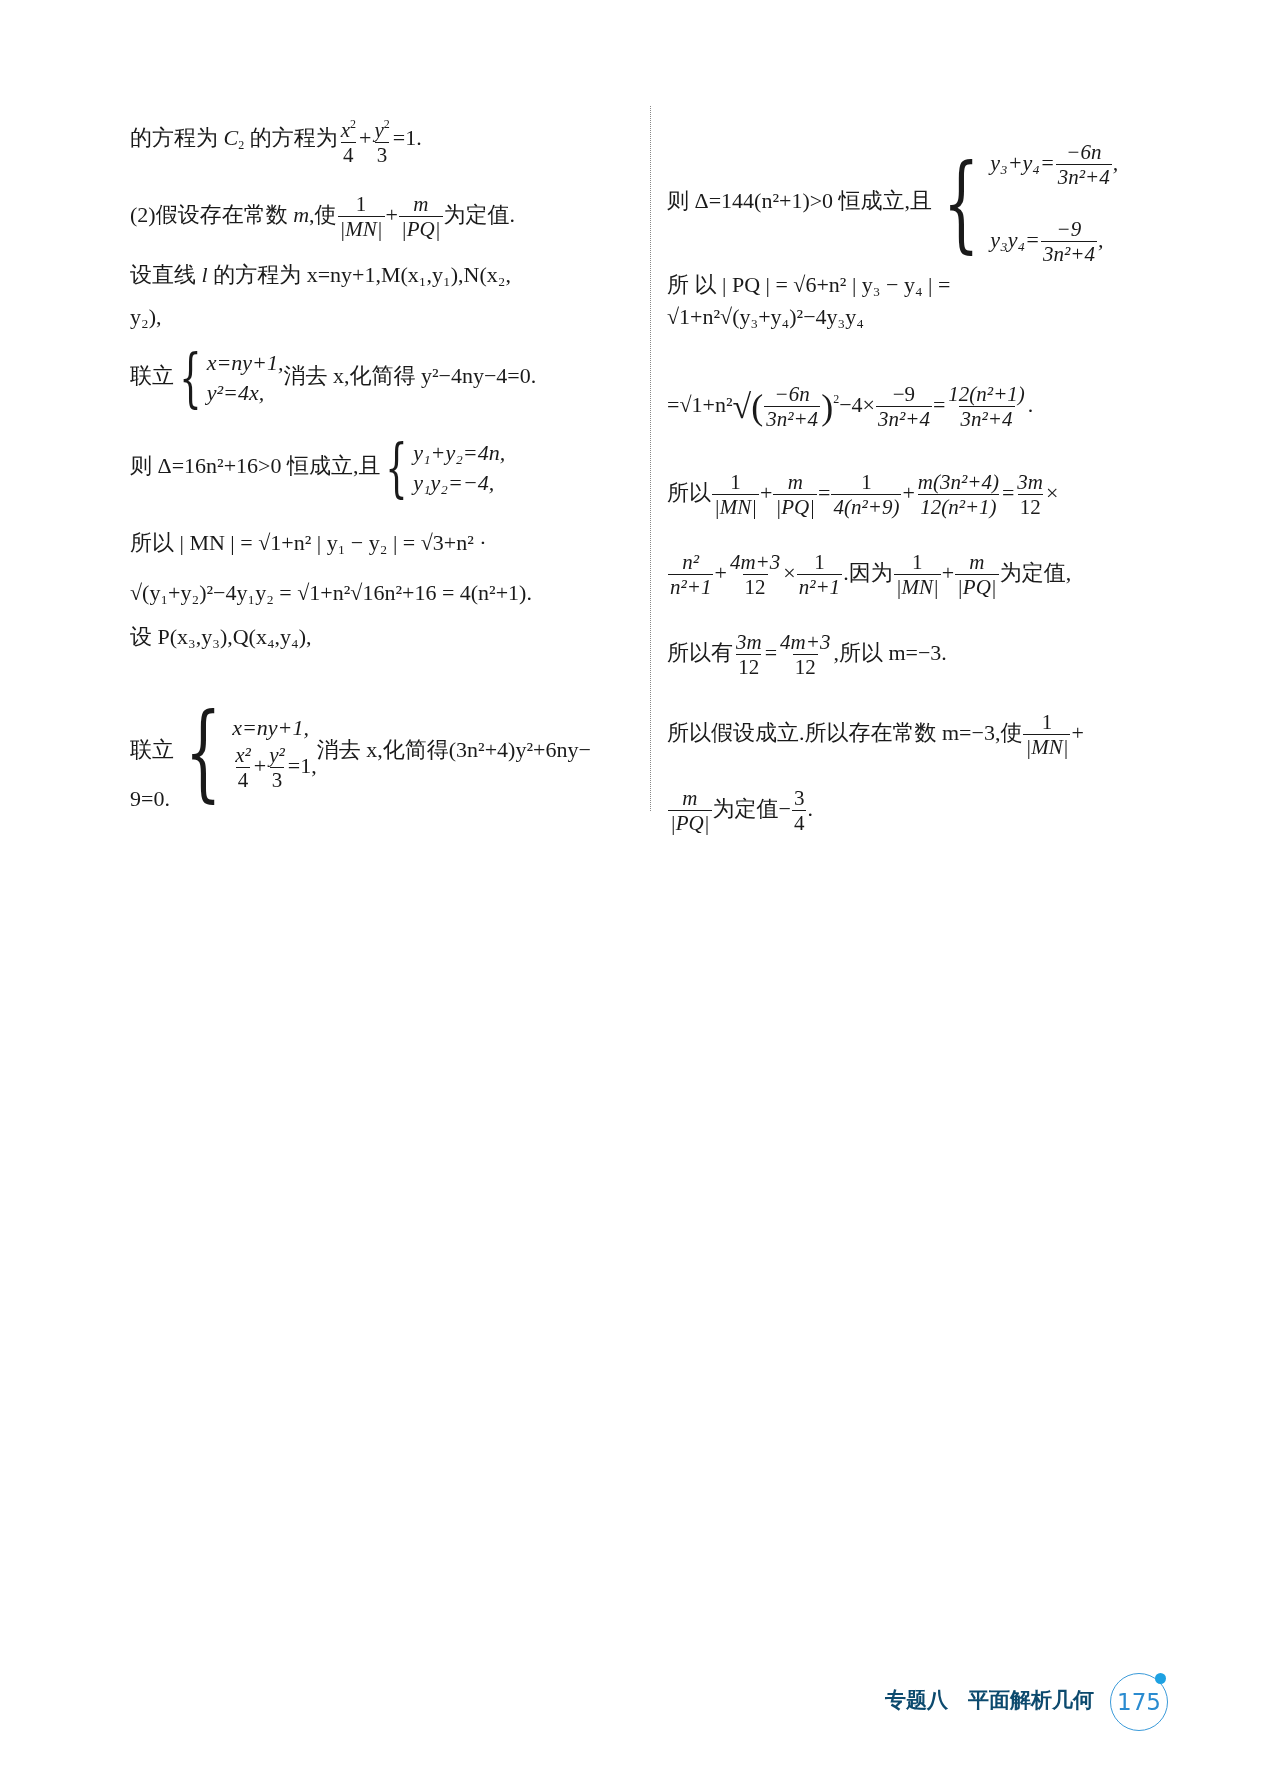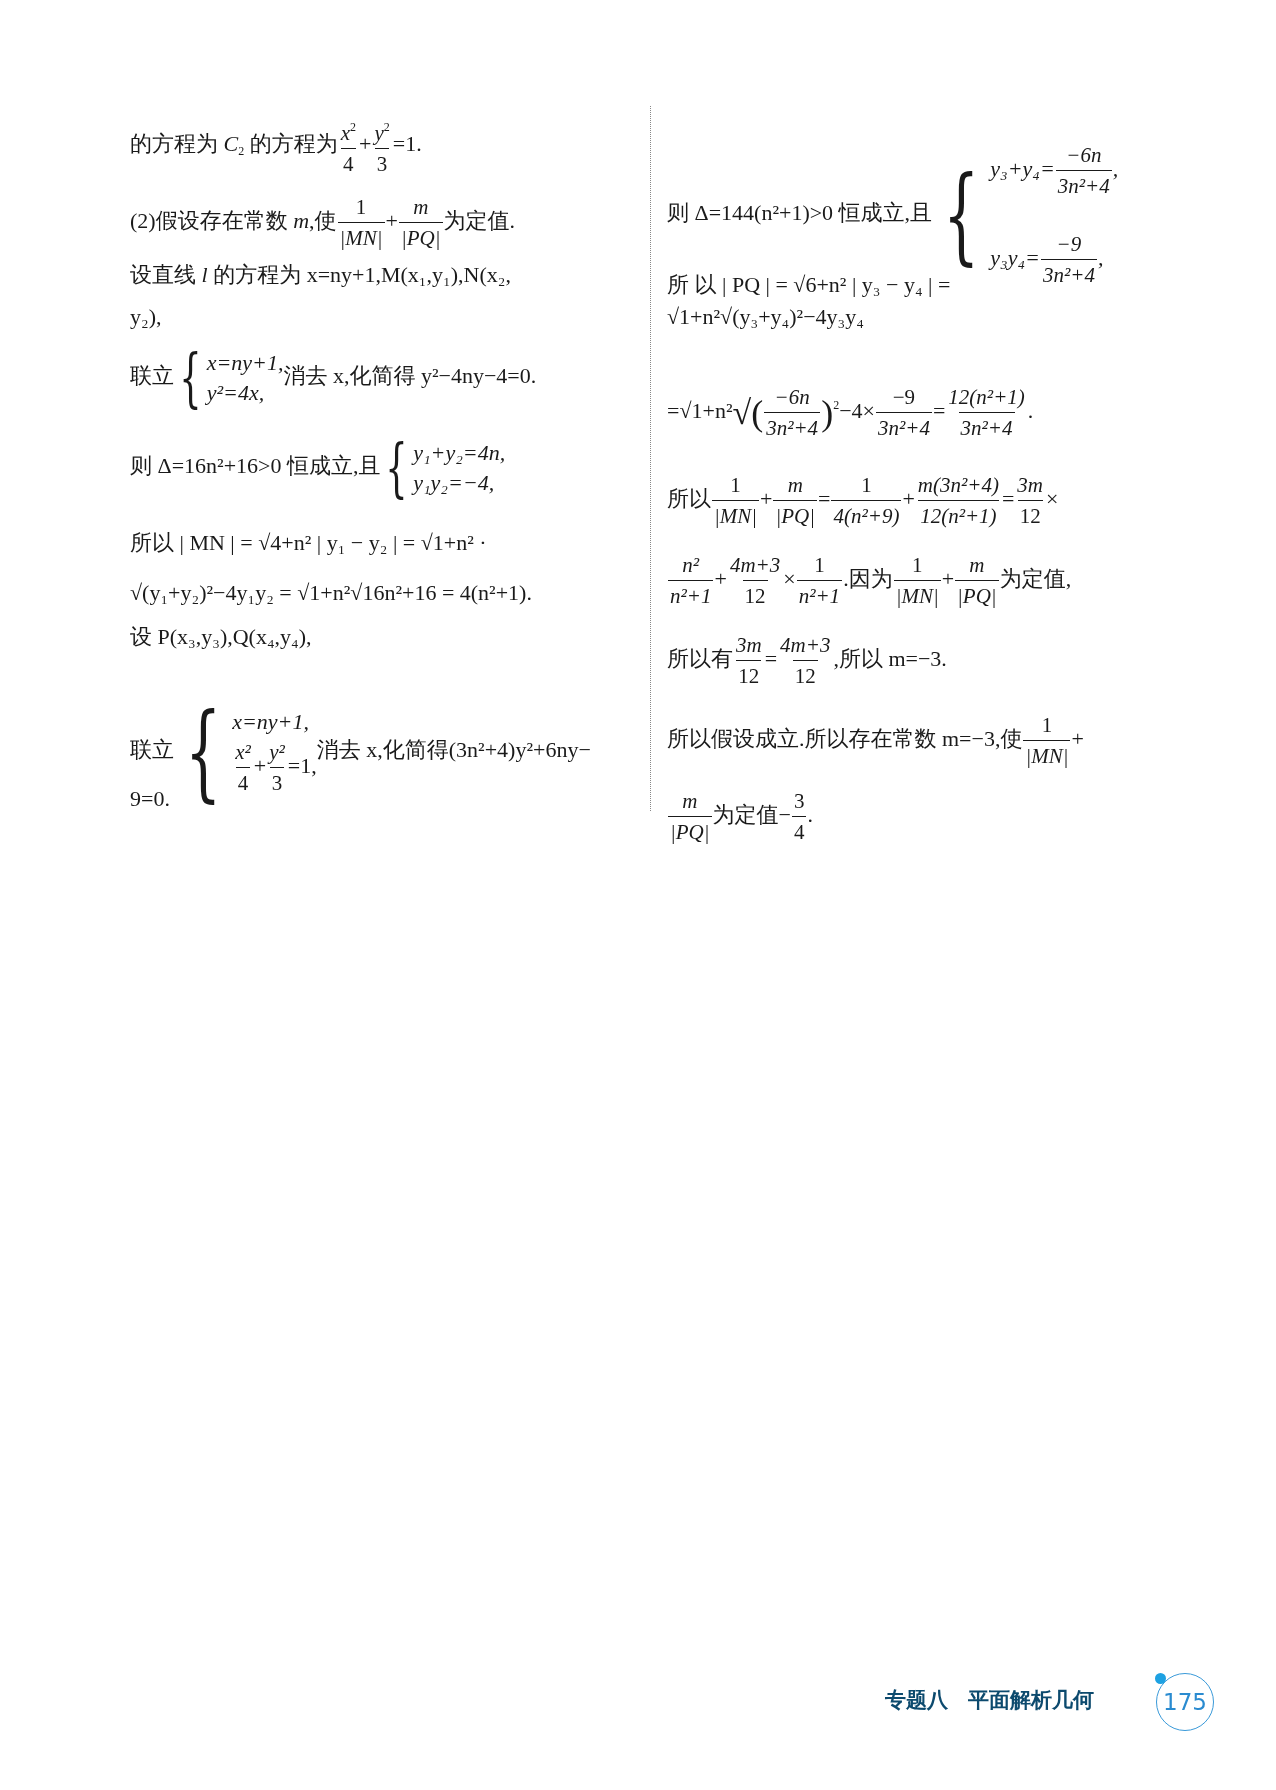--- a/index.html
+++ b/index.html
@@ -8,36 +8,36 @@
   .col { position: absolute; top: 0; }
   #left { left: 130px; width: 500px; }
   #right { left: 667px; width: 505px; }
   .divider { position: absolute; left: 650px; top: 106px; height: 705px;
              border-left: 1px dotted #888; }
   .line { position: absolute; white-space: nowrap; font-size: 22px; line-height: 26px; }
   .it { font-style: italic; }
   sub { font-size: 12px; vertical-align: -4px; }
   sup { font-size: 12px; vertical-align: 9px; }
   .frac { display: inline-flex; flex-direction: column; align-items: center; vertical-align: middle;
-          margin: 0 1px; line-height: 30px; }
+          margin: 0 1px; line-height: 24px; }
   .frac .num { padding: 0 2px; font-size: 21px; }
   .frac .den { padding: 0 2px; border-top: 1.3px solid #1a1a1a; font-size: 21px; }
   .sys { display: inline-flex; align-items: center; vertical-align: middle; }
   .brace { font-size: 64px; line-height: 64px; transform: scaleX(0.55); display: inline-block;
            font-family: "DejaVu Serif", serif; font-weight: 100; margin: 0 -4px; }
   .brace.tall { font-size: 104px; line-height: 104px; }
   .rows { display: inline-flex; flex-direction: column; justify-content: space-between; }
   .rows span.r { display: block; line-height: 30px; }
   .footer { position: absolute; left: 885px; top: 1686px; font-family: "DejaVu Sans", sans-serif;
             font-weight: bold; font-size: 21px; color: #0c4a6e; white-space: nowrap; }
   .footer .sub { margin-left: 20px; font-weight: bold; }
   .pagecircle { position: absolute; left: 1110px; top: 1673px; width: 56px; height: 56px;
                 border: 1.4px solid #3a9ad9; border-radius: 50%; display: flex;
                 align-items: center; justify-content: center; font-family: "DejaVu Sans", sans-serif;
-                font-size: 23px; color: #2a8bd0; margin-left: 46px; }
+                font-size: 23px; color: #2a8bd0; }
   .pagedot { position: absolute; left: 1155px; top: 1673px; width: 11px; height: 11px;
              border-radius: 50%; background: #1da1e2; }
 </style>
 </head>
 <body>
 
 <div class="divider"></div>
 
 <div class="col" id="left">
   <div class="line" style="top:112px">
@@ -81,21 +81,21 @@
     <span>则 Δ=16n²+16&gt;0 恒成立,且</span><span class="sys">
         <span class="brace">{</span>
         <span class="rows">
           <span class="r it">y₁+y₂=4n,</span>
           <span class="r it">y₁y₂=−4,</span>
         </span>
       </span>
   </div>
 
   <div class="line" style="top:530px">
-    <span>所以 | MN | = √4+n² | y₁ − y₂ | = √1+n²  ·</span>
+    <span>所以 | MN | = √1+n² | y₁ − y₂ | = √3+n²  ·</span>
   </div>
   <div class="line" style="top:580px">
     <span>√(y₁+y₂)²−4y₁y₂ = √1+n²√16n²+16 = 4(n²+1).</span>
   </div>
   <div class="line" style="top:624px">
     <span>设 P(x₃,y₃),Q(x₄,y₄),</span>
   </div>
 
   <div class="line" style="top:700px">
     <span>联立</span><span class="sys">

